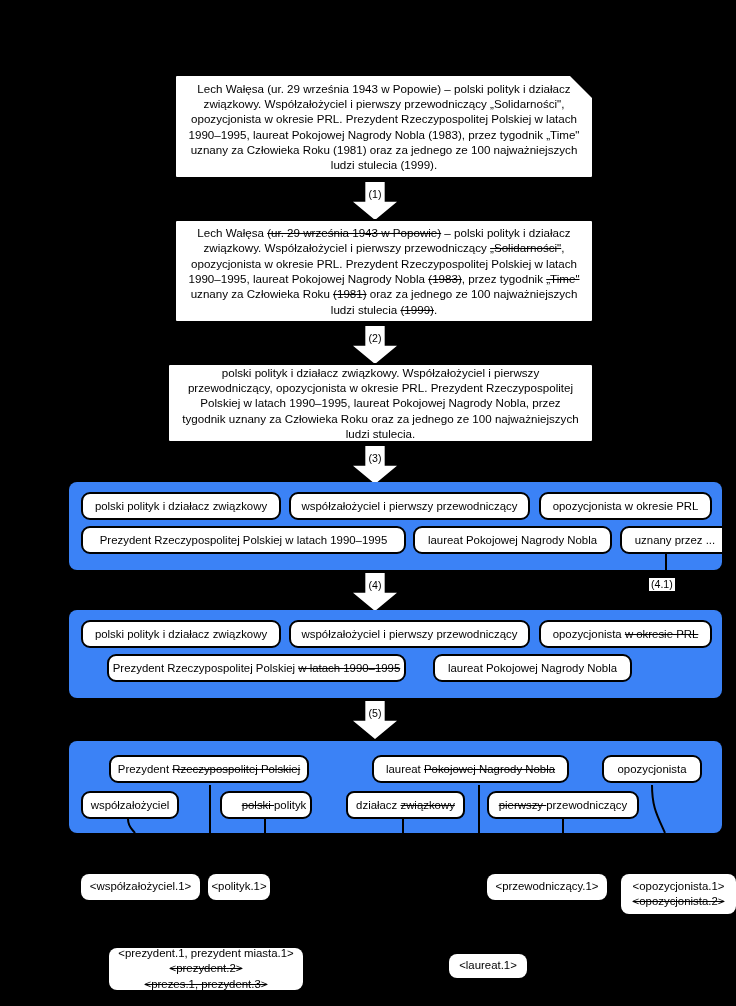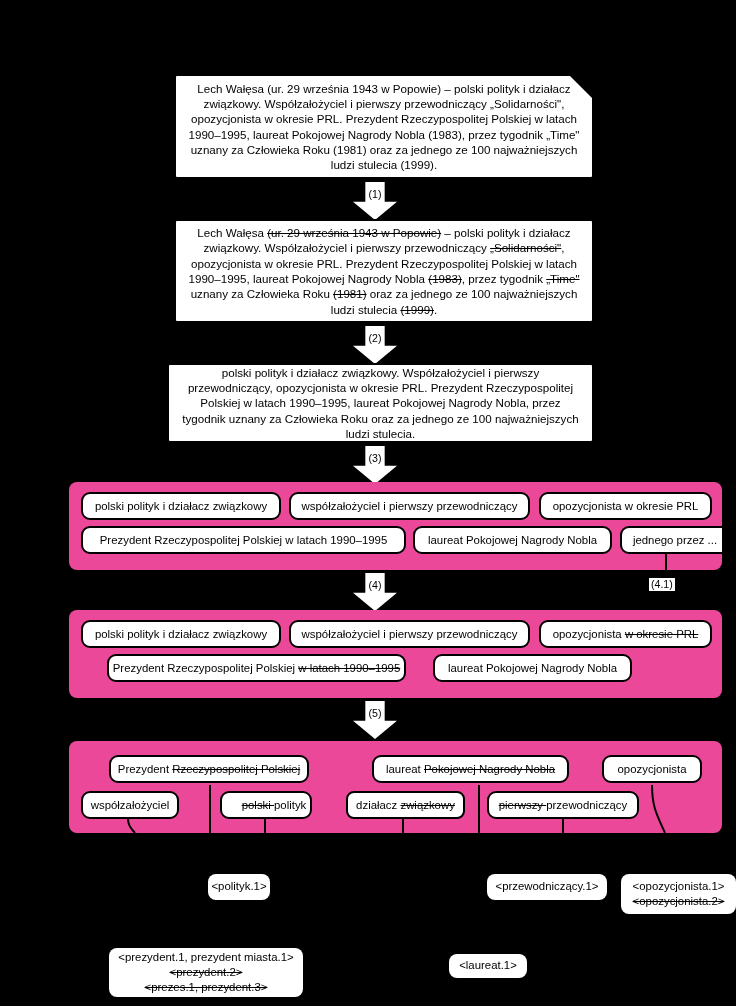--- a/index.html
+++ b/index.html
@@ -26,21 +26,21 @@
     text-align:center;padding:10px 12px;display:flex;align-items:center;
     justify-content:center;border-radius:3px;
   }
   .note .fold2{
     position:absolute;top:-2px;right:-2px;width:0;height:0;
     border-top:26px solid #000;border-left:26px solid transparent;
   }
 
   
   .panel{
-    position:absolute;background:#ec4899;border-radius:8px;box-sizing:border-box;
+    position:absolute;background:#3b82f6;border-radius:8px;box-sizing:border-box;
     overflow:hidden;
   }
 
   
   .node{
     position:absolute;background:#fff;border:2px solid #000;border-radius:9px;
     box-sizing:border-box;display:flex;align-items:center;justify-content:center;
     text-align:center;font-size:11.4px;padding:3px 8px;line-height:1.25;
     white-space:nowrap;
   }
@@ -115,21 +115,21 @@
     <div class="node" style="left:470px;top:10px;width:173px;height:28px;">
       <span>opozycjonista w okresie PRL</span>
     </div>
     <div class="node" style="left:12px;top:44px;width:325px;height:28px;">
       <span>Prezydent Rzeczypospolitej Polskiej w latach 1990–1995</span>
     </div>
     <div class="node" style="left:344px;top:44px;width:199px;height:28px;">
       <span>laureat Pokojowej Nagrody Nobla</span>
     </div>
     <div class="node" style="left:551px;top:44px;width:110px;height:28px;">
-      <span>jednego przez ...</span>
+      <span>uznany przez ...</span>
     </div>
   </div>
 
   <div class="chip" style="left:649px;top:578px;">
     <span>(4.1)</span>
   </div>
 
   <div class="arrow" style="left:353px;top:573px;">
     <span>(4)</span>
   </div>
@@ -191,32 +191,35 @@
       <span id="s6n4"><span class="s">polski </span><span>polityk</span></span>
     </div>
     <div class="node" style="left:277px;top:50px;width:119px;height:28px;border-radius:8px;">
       <span id="s6n5"><span>działacz </span><span class="s">związkowy</span></span>
     </div>
     <div class="node" style="left:418px;top:50px;width:152px;height:28px;">
       <span id="s6n6"><span class="s">pierwszy </span><span> przewodniczący</span></span>
     </div>
   </div>
 
+  <div class="leaf" style="left:81px;top:874px;width:119px;height:26px;">
+    <span id="r1n0l0">&lt;współzałożyciel.1&gt;</span>
+  </div>
   <div class="leaf" style="left:208px;top:874px;width:62px;height:26px;">
     <span id="r1n1l0">&lt;polityk.1&gt;</span>
   </div>
   <div class="leaf" style="left:487px;top:874px;width:120px;height:26px;">
     <span id="r1n3l0">&lt;przewodniczący.1&gt;</span>
   </div>
   <div class="leaf" style="left:621px;top:874px;width:115px;height:40px;">
     <span id="r1n4l0">&lt;opozycjonista.1&gt;</span>
     <span id="r1n4l1" class="s">&lt;opozycjonista.2&gt;</span>
   </div>
 
-  <div class="leaf" style="left:109px;top:948px;width:194px;height:49px;">
+  <div class="leaf" style="left:109px;top:948px;width:194px;height:42px;">
     <span id="r2n0l0">&lt;prezydent.1, prezydent miasta.1&gt;</span>
     <span id="r2n0l1" class="s">&lt;prezydent.2&gt;</span>
     <span id="r2n0l2" class="s">&lt;prezes.1, prezydent.3&gt;</span>
   </div>
   <div class="leaf" style="left:449px;top:954px;width:78px;height:24px;">
     <span id="r2n1l0">&lt;laureat.1&gt;</span>
   </div>
 
 </div>
 

